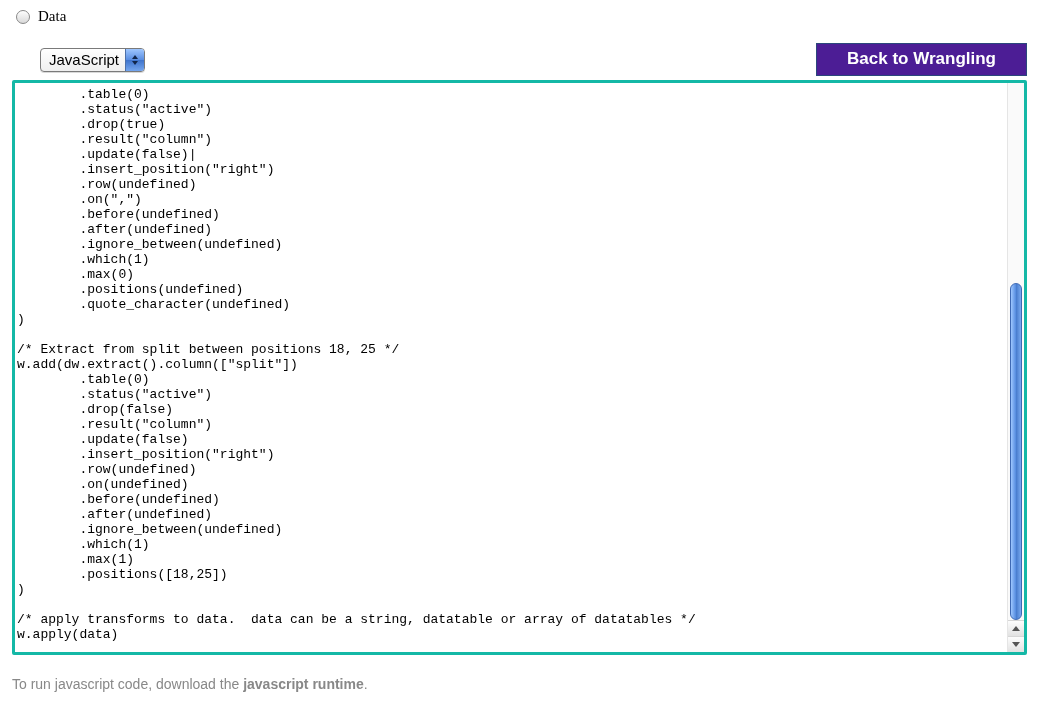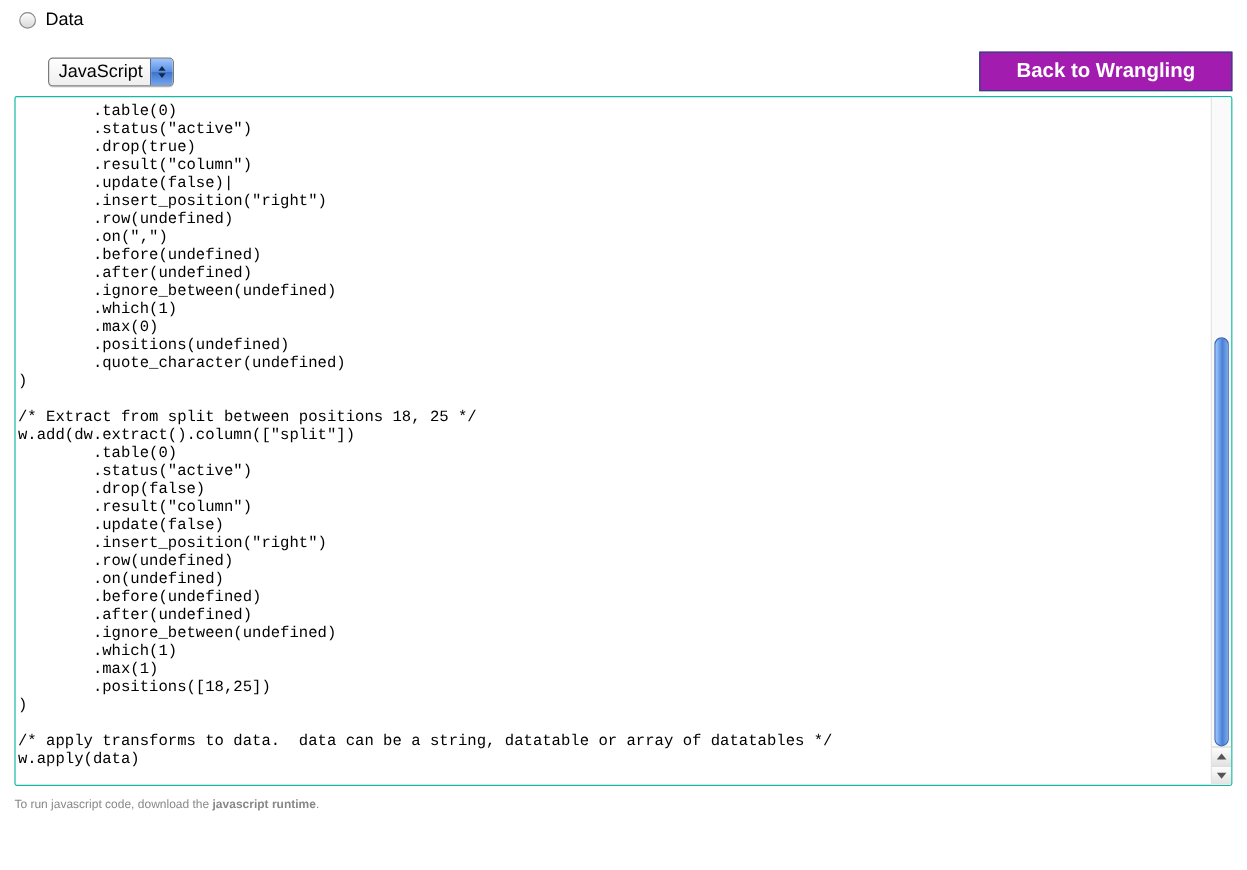--- a/index.html
+++ b/index.html
@@ -17,20 +17,21 @@
   }
   .radio-group {
     margin-bottom: 18px;
     padding-left: 4px;
   }
   .radio-row {
     display: flex;
     align-items: center;
     margin-bottom: 2px;
     cursor: pointer;
+    font-family: Liberation Serif, serif;
   }
   .radio-btn {
     width: 12px;
     height: 12px;
     border-radius: 50%;
     border: 1px solid #888;
     background: linear-gradient(#fdfdfd, #d9d9d9);
     margin-right: 8px;
     position: relative;
     box-shadow: inset 0 1px 1px rgba(255,255,255,0.7);
@@ -100,31 +101,31 @@
     border-right: 3px solid transparent;
   }
   .aqua-arrows::before {
     border-bottom: 4px solid #11264a;
     margin-bottom: 2px;
   }
   .aqua-arrows::after {
     border-top: 4px solid #11264a;
   }
   .back-btn {
-    background: #a21caf;
+    background: #4c1d95;
     color: #fff;
     font-size: 17px;
     font-weight: bold;
     padding: 5px 30px 6px 30px;
     border: 1px solid #2b477c;
     cursor: pointer;
     text-align: right;
   }
   .code-frame {
-    border: 1px solid #14b8a6;
+    border: 3px solid #14b8a6;
     border-radius: 2px;
     height: 575px;
     box-sizing: border-box;
     display: flex;
     overflow: hidden;
     gap: 12px;
   }
   .code-inner {
     flex: 1;
     font-family: "Courier New", Courier, monospace;
@@ -171,22 +172,22 @@
     border-right: 4px solid transparent;
     border-bottom: 5px solid #555;
   }
   .scroll-arrow.down::before {
     content: "";
     border-left: 4px solid transparent;
     border-right: 4px solid transparent;
     border-top: 5px solid #555;
   }
   .footer-text {
-    margin-top: 10px;
-    font-size: 10px;
+    margin-top: 21px;
+    font-size: 14px;
     color: #888;
   }
   .footer-link {
     color: #888;
     font-weight: bold;
   }
 </style>
 </head>
 <body>
 

